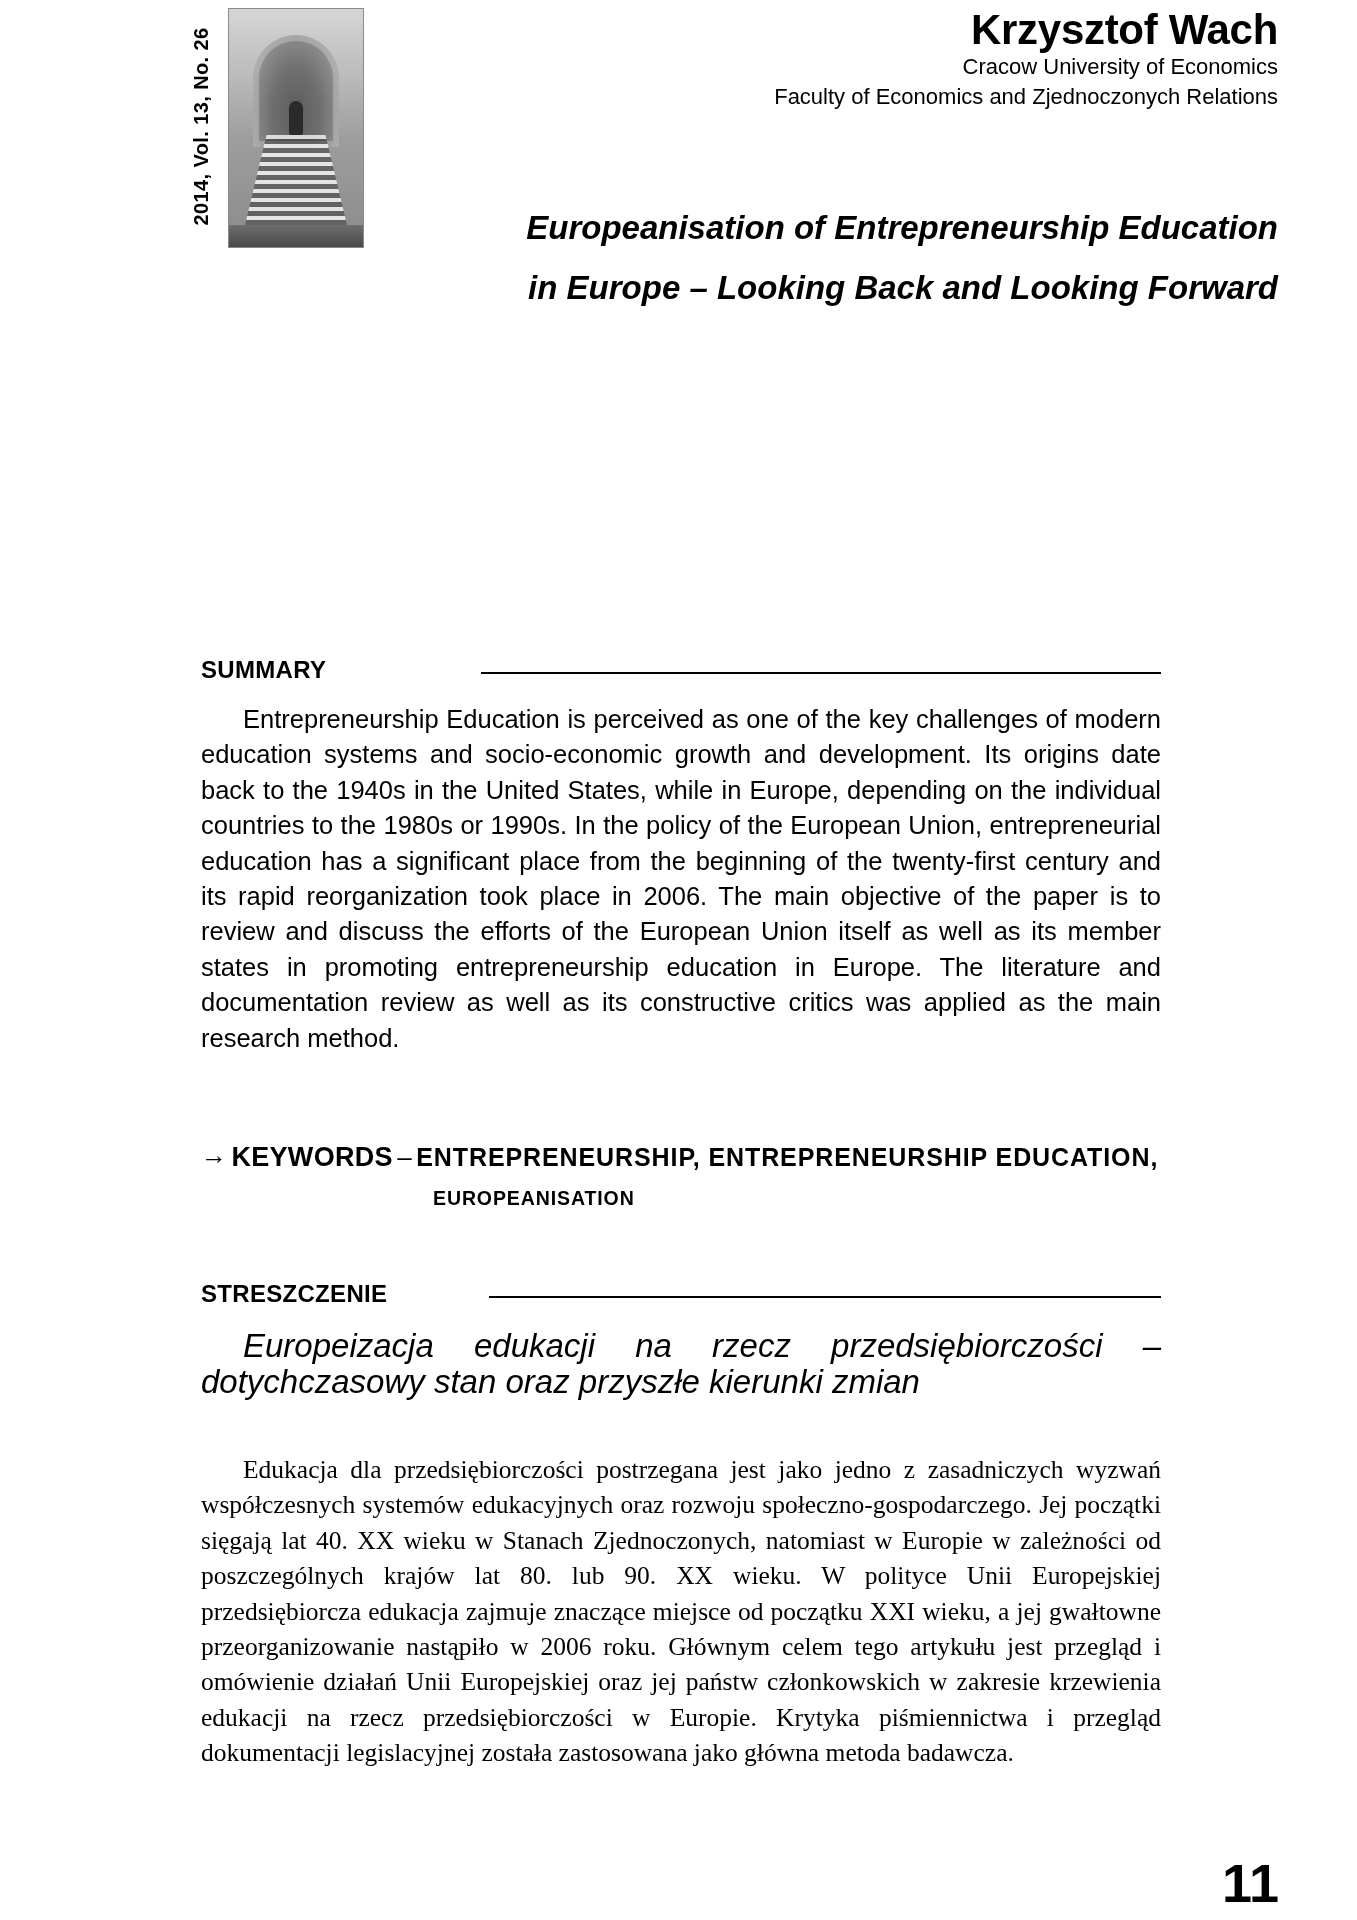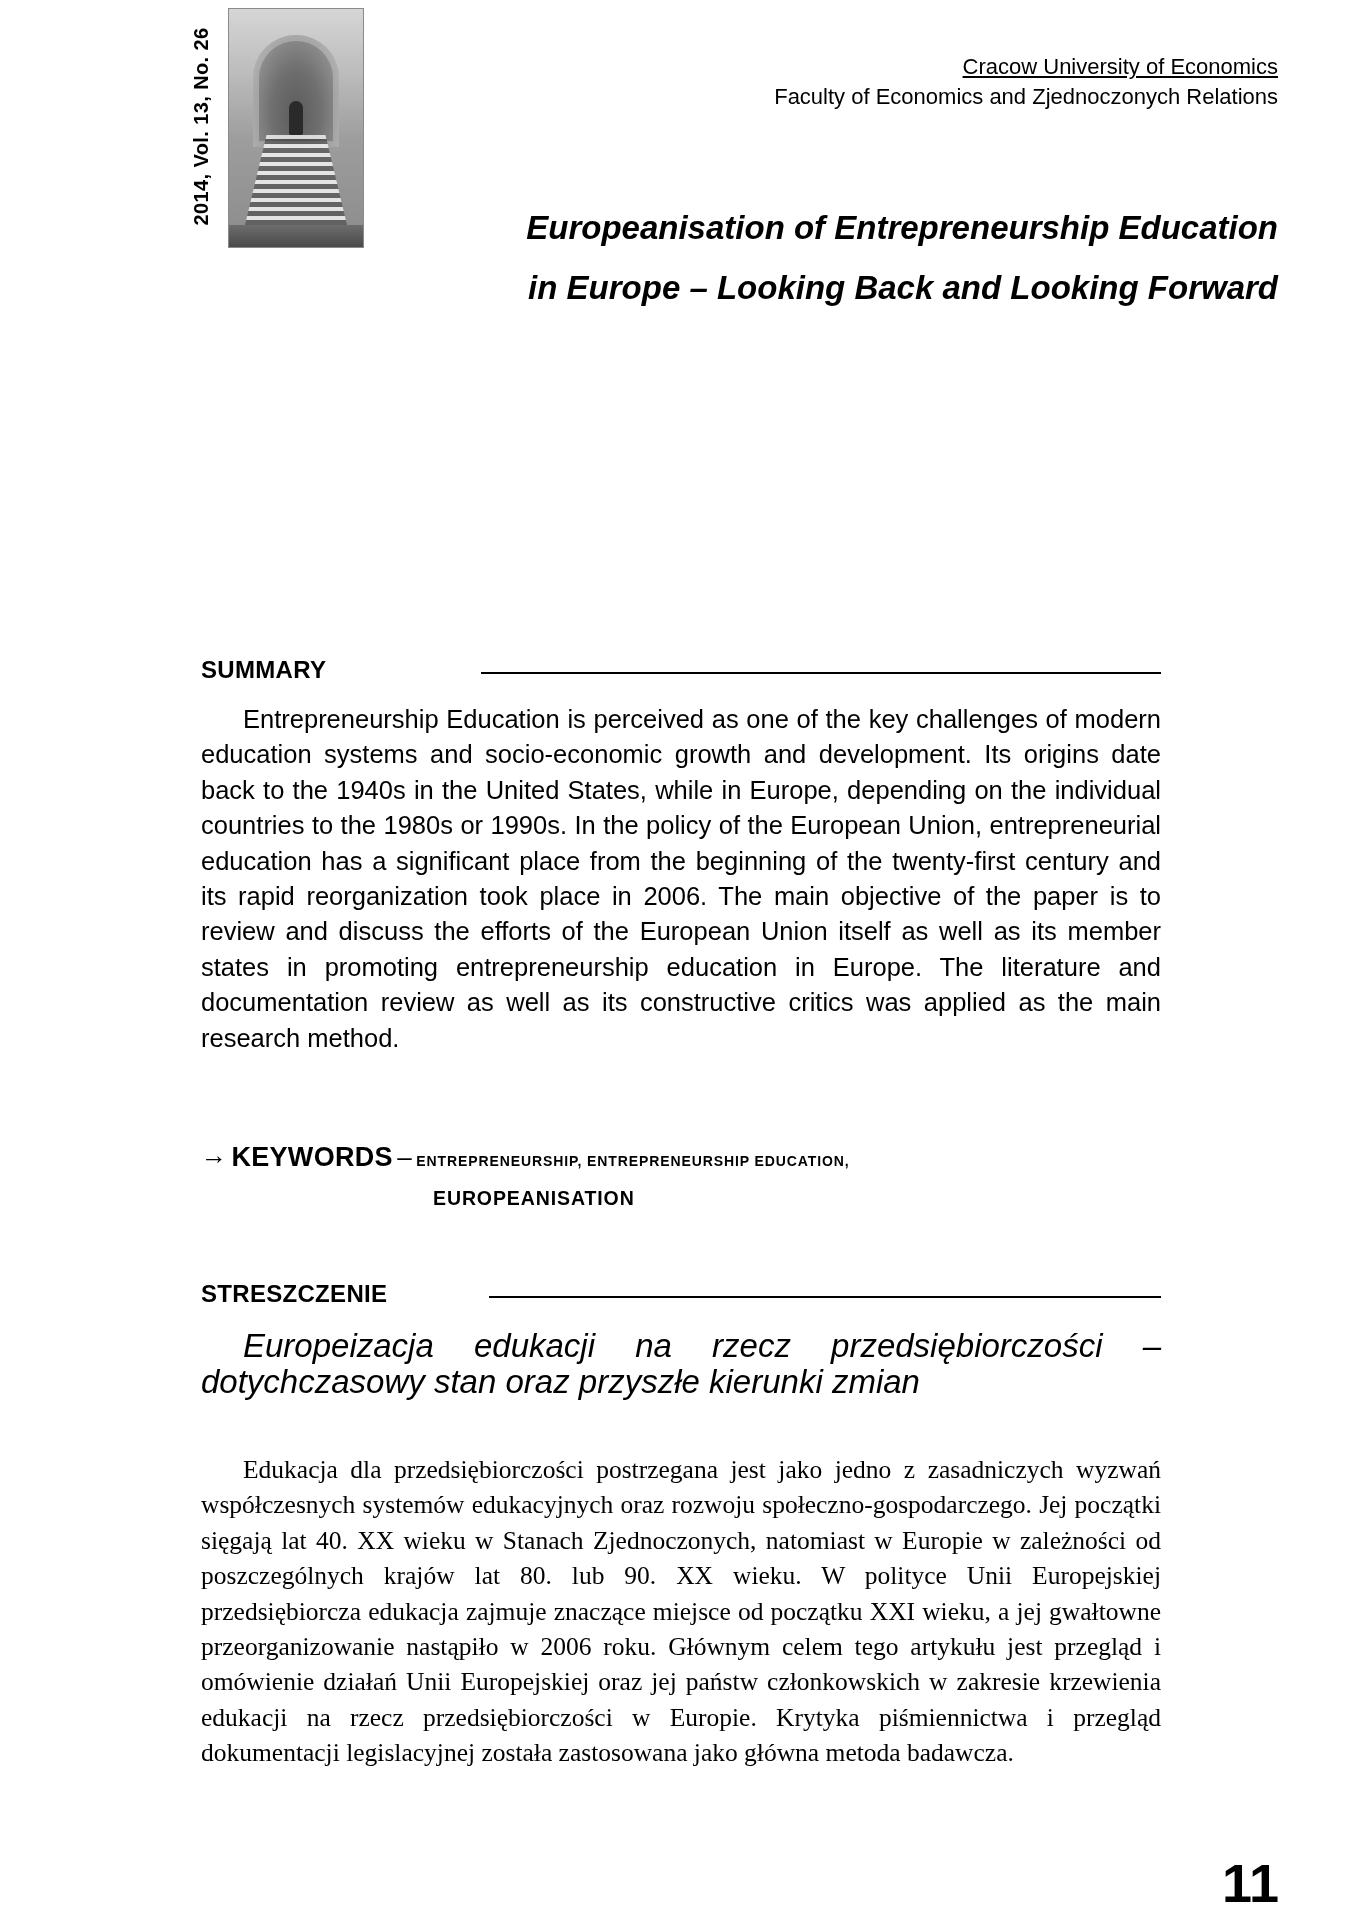--- a/index.html
+++ b/index.html
@@ -115,21 +115,21 @@
     letter-spacing: -0.3px;
   }
   .affil {
     position: absolute;
     right: 79px;
     text-align: right;
     font-size: 22px;
     line-height: 30px;
     white-space: nowrap;
   }
-  .affil.l1 { top: 52px; text-decoration: underline; }
+  .affil.l1 { top: 52px; }
   .affil.l2 { top: 82px; }
   .affil.l3 { top: 112px; }
 
   .title {
     position: absolute;
     right: 79px;
     top: 198px;
     width: 760px;
     text-align: right;
     font-size: 33px;
@@ -206,21 +206,21 @@
   }
   .keywords .kw-label {
     font-size: 27px;
     font-weight: bold;
     letter-spacing: 0.3px;
   }
   .keywords .dash {
     font-size: 26px;
   }
   .keywords .kw-list {
-    font-size: 14px;
+    font-size: 25px;
     font-weight: bold;
     letter-spacing: 0.9px;
     text-align: right;
   }
   .keywords .kw-wrap2 {
     display: block;
     margin-top: 14px;
     margin-left: 232px;
     font-size: 19.5px;
     font-weight: bold;
@@ -247,20 +247,21 @@
       <span>2014, Vol. 13, No. 26</span>
     </div>
 
     <div class="cover-art">
       <div class="arch"></div>
       <div class="steps"></div>
       <div class="figure"></div>
       <div class="floor"></div>
     </div>
 
+    <div class="author">Krzysztof Wach</div>
     <div class="affil l1">Cracow University of Economics</div>
     <div class="affil l2">Faculty of Economics and Zjednoczonych Relations</div>
 
     <div class="title">Europeanisation of Entrepreneurship Education in Europe – Looking Back and Looking Forward</div>
   </div>
 
   <div class="section-head summary-head">
     <div class="label">SUMMARY</div>
     <div class="rule"></div>
   </div>

